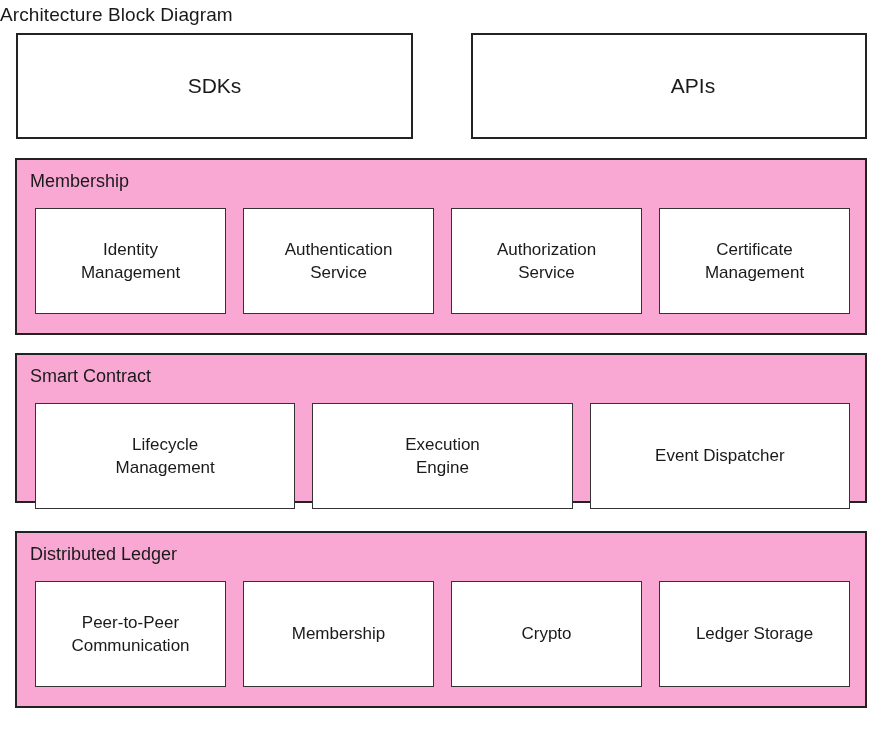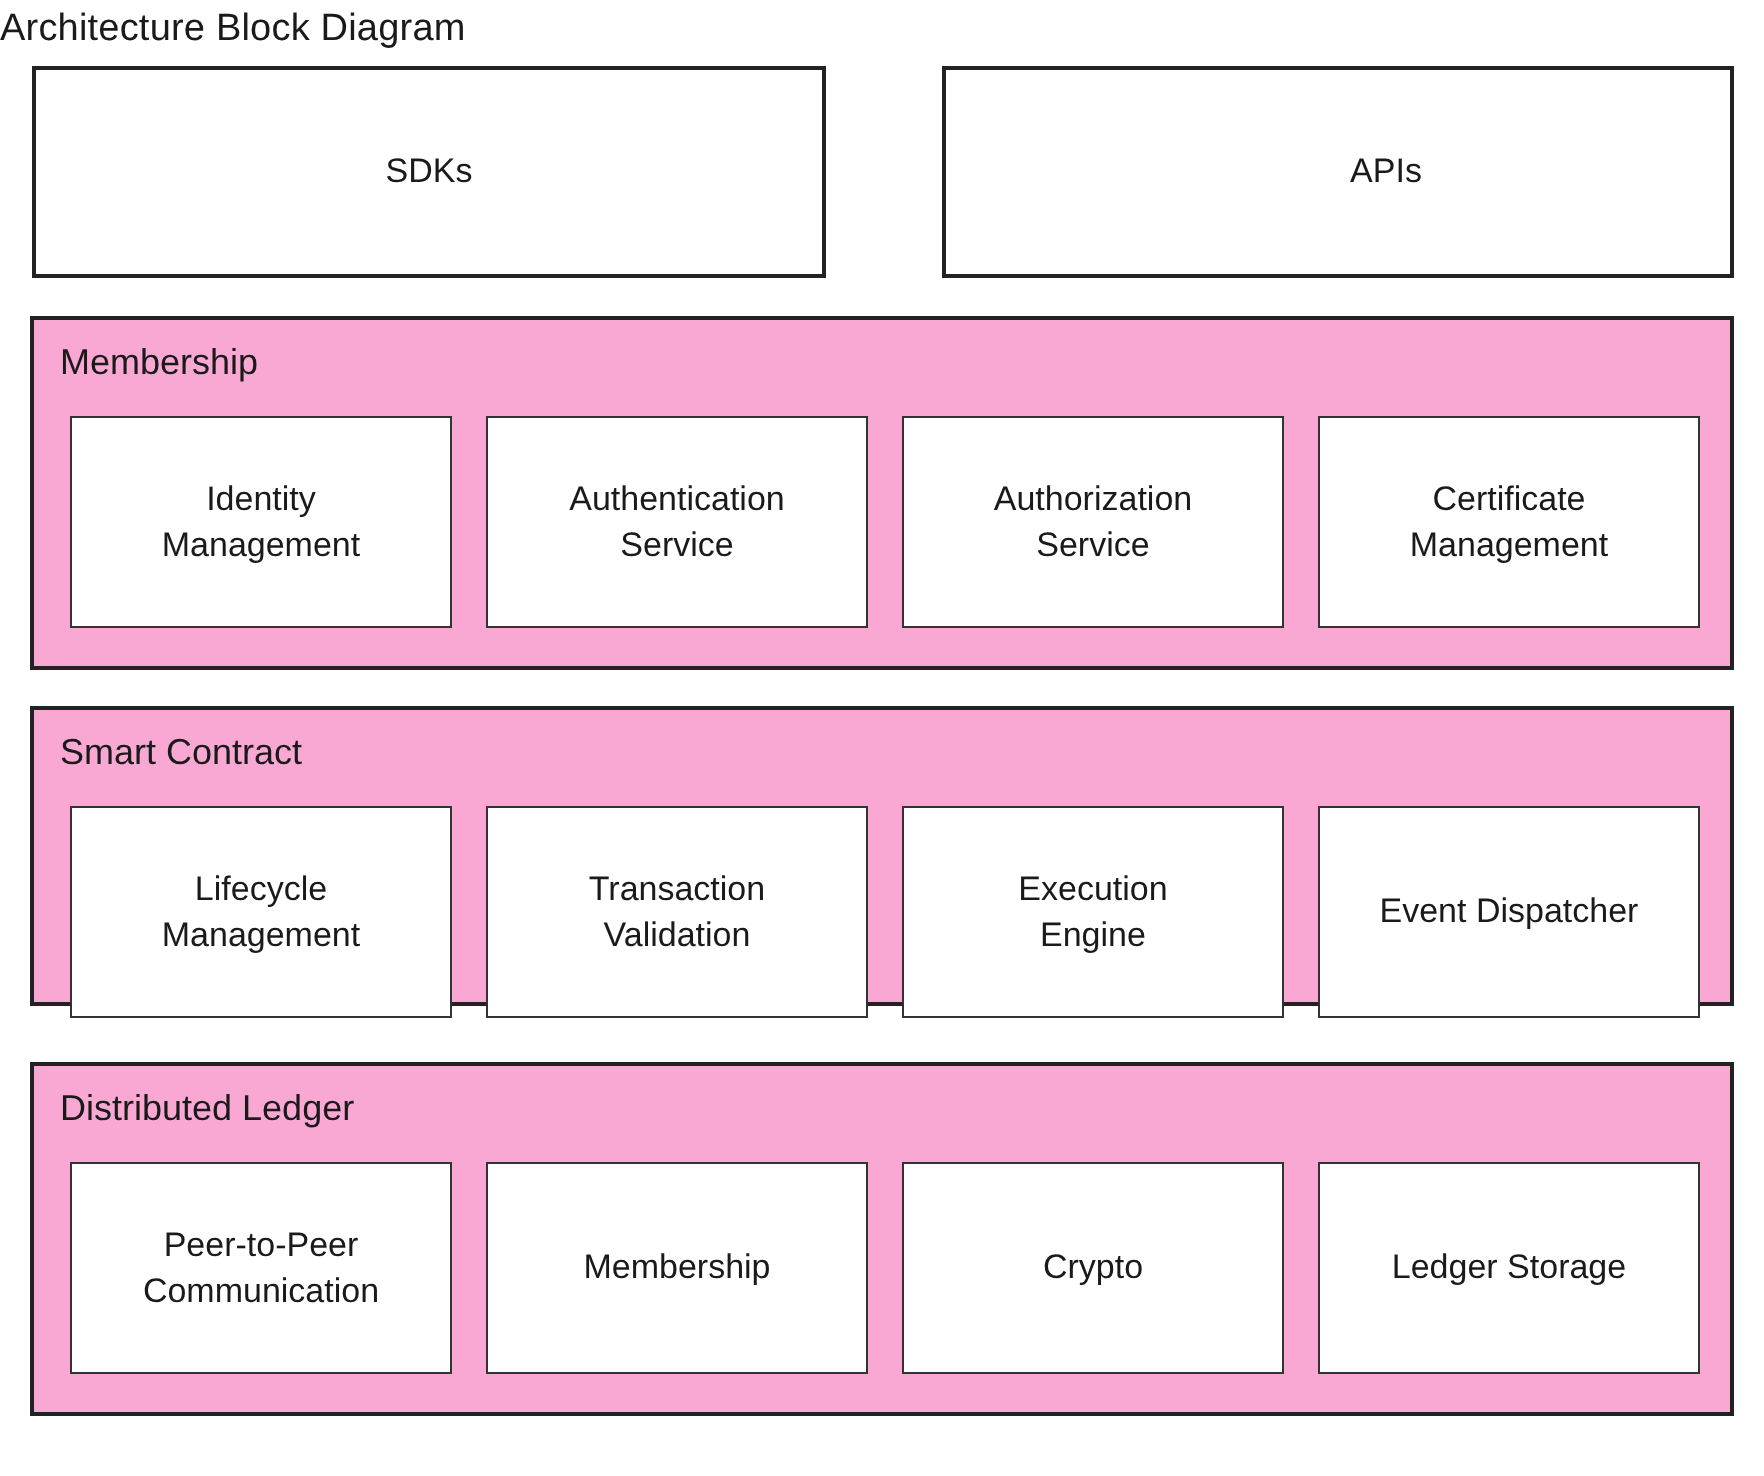--- a/index.html
+++ b/index.html
@@ -23,21 +23,21 @@
     font-size: 19px;
     letter-spacing: 0.1px;
   }
   .outer-box {
     position: absolute;
     border: 2px solid #222222;
     box-sizing: border-box;
     display: flex;
     align-items: center;
     justify-content: center;
-    font-size: 17px;
+    font-size: 21px;
     background: #ffffff;
   }
   .box-sdks { left: 16px;  top: 33px; width: 397px; height: 106px; }
   .box-apis { left: 471px; top: 33px; width: 396px; height: 106px; padding-left: 48px; }
 
   .layer {
     position: absolute;
     left: 15px;
     width: 852px;
     border: 2px solid #222222;
@@ -100,22 +100,20 @@
       <div class="component">Certificate
 Management</div>
     </div>
   </section>
 
   <section class="layer layer-smart-contract">
     <div class="layer-label">Smart Contract</div>
     <div class="layer-row">
       <div class="component">Lifecycle
 Management</div>
-      <div class="component">Transaction
-Validation</div>
       <div class="component">Execution
 Engine</div>
       <div class="component">Event Dispatcher</div>
     </div>
   </section>
 
   <section class="layer layer-distributed-ledger">
     <div class="layer-label">Distributed Ledger</div>
     <div class="layer-row">
       <div class="component">Peer-to-Peer

